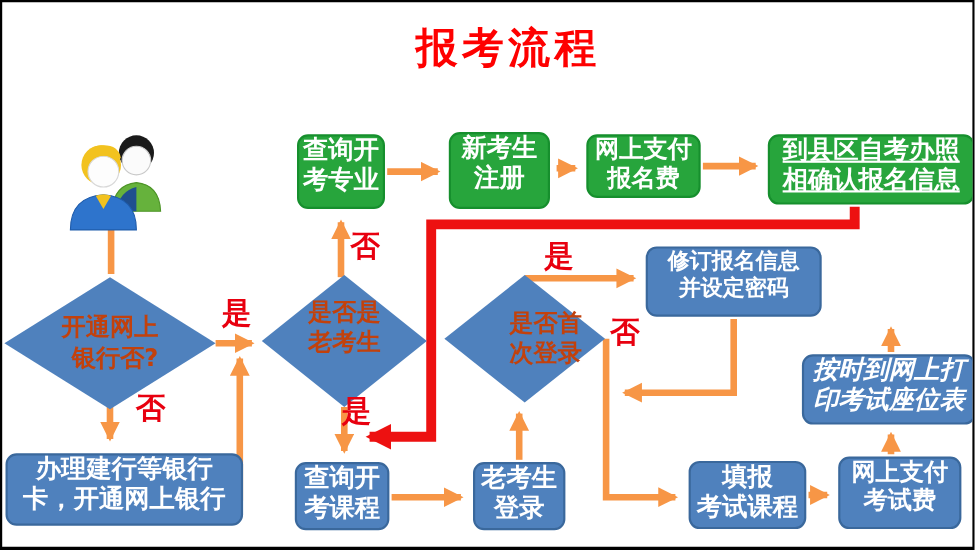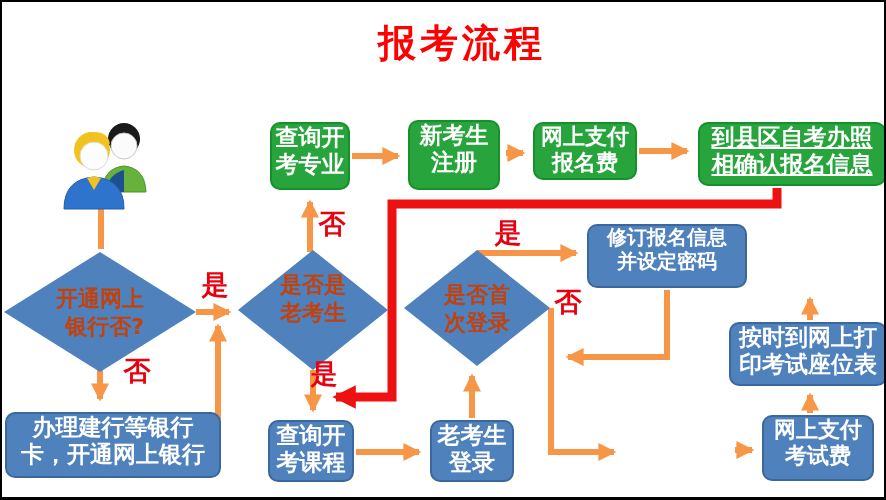--- a/index.html
+++ b/index.html
@@ -122,36 +122,40 @@
     <span class="t">老考生
 登录</span>
     </div>
 
   <div class="node blue" style="left:585px; top:222px; width:160px; height:64px; font-size:20px;">
     <span class="t">修订报名信息
 并设定密码</span>
     </div>
 
 
-  <div class="node blue" style="left:727px; top:320px; width:158px; height:64px; font-size:23px;">
+  <div class="node blue" style="left:727px; top:320px; width:158px; height:64px; font-size:23px;font-style:italic;">
     <span class="t">按时到网上打
 印考试座位表</span>
     </div>
 
+  <div class="node blue" style="left:624px; top:417px; width:107px; height:62px;">
+    <span class="t">填报
+考试课程</span>
+    </div>
 
   <div class="node blue" style="left:760px; top:413px; width:112px; height:66px; font-size:22px;">
     <span class="t">网上支付
 考试费</span>
     </div>
 
   <div class="dtext" style="left:98px;  top:310px;">开通网上
 银行否?</div>
   <div class="dtext" style="left:311px; top:296px;">是否是
 老考生</div>
-  <div class="dtext" style="left:475px; top:306px;">是否首
+  <div class="dtext" style="left:494px; top:306px;">是否首
 次登录</div>
 
   <div class="lab" style="left:213px; top:283px;">是</div>
   <div class="lab" style="left:135px; top:369px;">否</div>
   <div class="lab" style="left:330px; top:222px;">否</div>
   <div class="lab" style="left:322px; top:372px;">是</div>
   <div class="lab" style="left:506px; top:231px;">是</div>
   <div class="lab" style="left:566px; top:300px;">否</div>
 
 </div>

